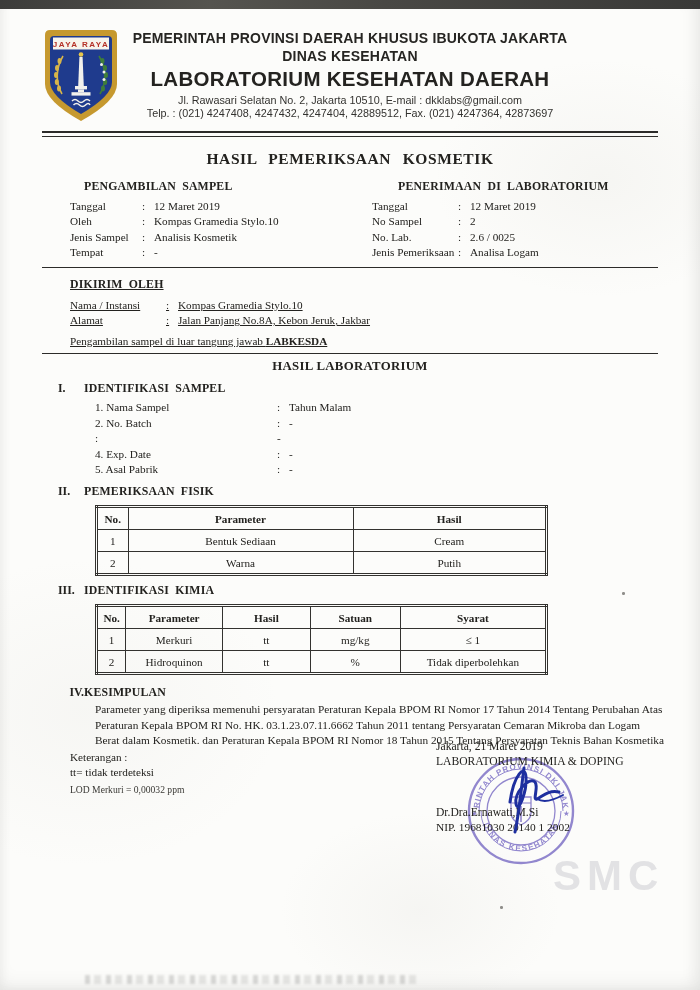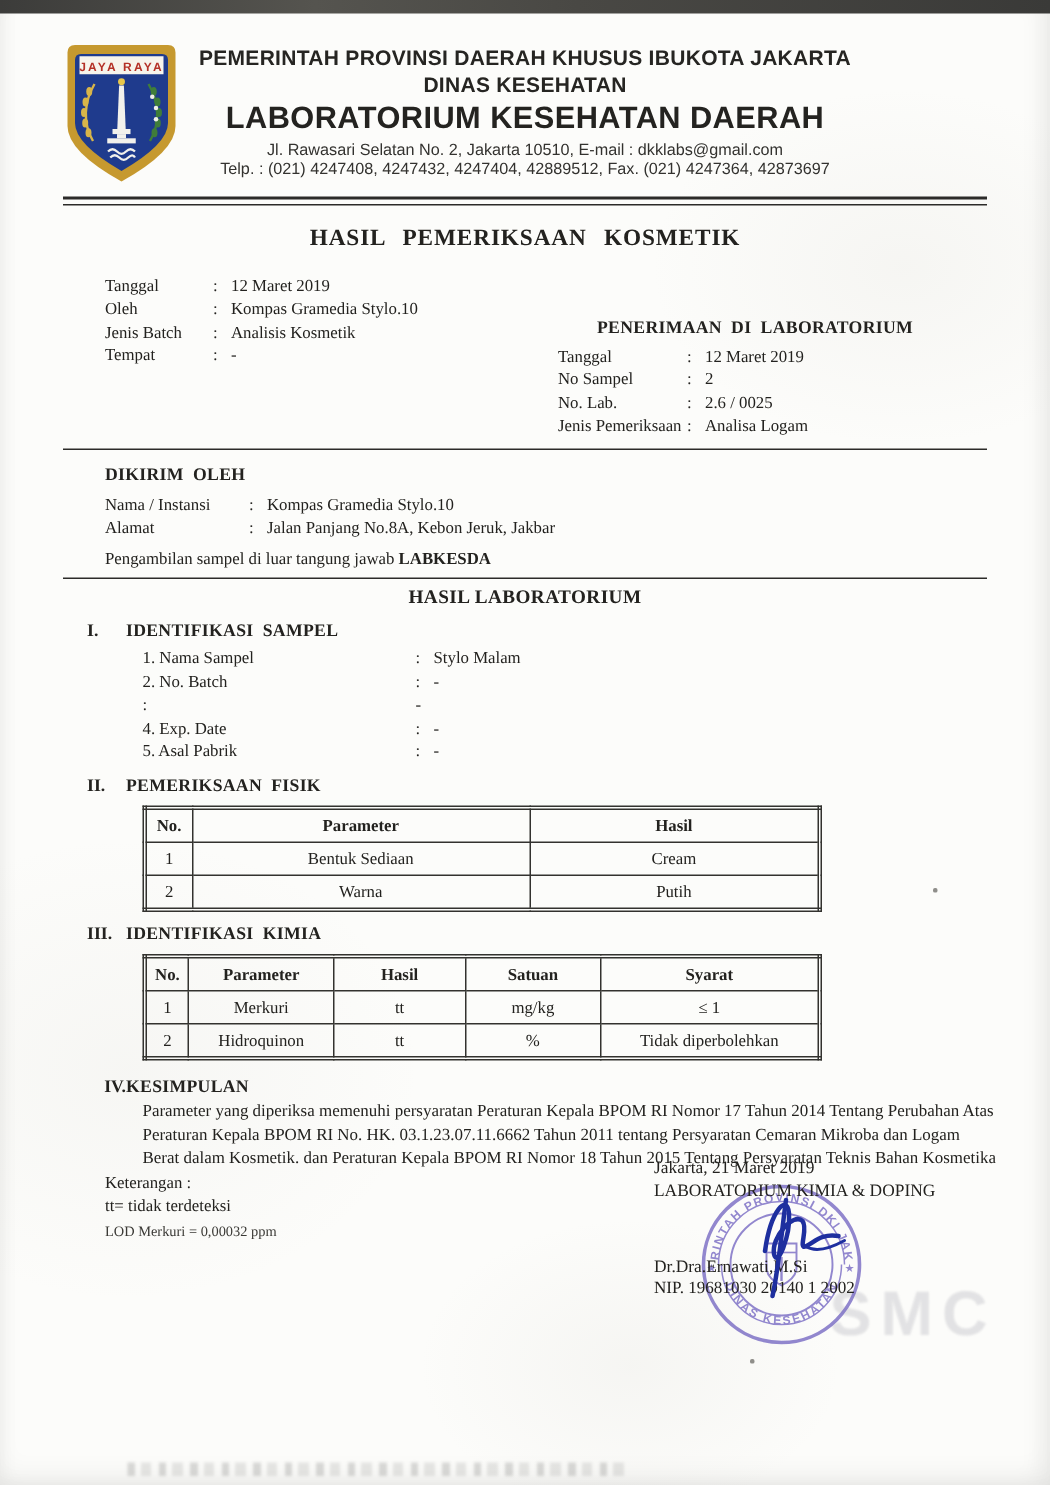--- a/index.html
+++ b/index.html
@@ -25,26 +25,26 @@
   .lh3{font-size:20.5px;font-weight:bold;margin-top:3px;letter-spacing:.3px;color:#242320;}
   .lh4,.lh5{font-size:10.8px;margin-top:3px;color:#33322f;}
   .lh5{margin-top:1px;}
   .double-rule{margin-top:5px;height:3px;border-top:2px solid #2c2b29;border-bottom:1.6px solid #2c2b29;}
   
   .doc-title{margin:13px 0 0 0;text-align:center;font-size:15.5px;font-weight:bold;letter-spacing:.6px;word-spacing:7px;}
   
   .sec-h{font-weight:bold;font-size:11.8px;letter-spacing:.2px;word-spacing:3px;}
   .two-col{position:relative;margin-top:11px;display:grid;grid-template-columns:330px 1fr;}
   .col-left .sec-h{margin-left:42px;}
-  .col-right .sec-h{margin-left:26px;margin-top:32px;}
+  .col-right .sec-h{margin-left:26px;}
   .kv{display:grid;grid-template-columns:var(--lw) 12px 1fr;font-size:11.2px;line-height:15.4px;}
   .col-left .kvs{--lw:72px;margin-left:28px;margin-top:5px;}
   .col-right .kvs{--lw:86px;margin-left:0px;margin-top:5px;}
   .rule{border-top:1.7px solid #2c2b29;margin-top:6px;}
-  .sender{margin-top:9px;}
+  .sender{margin-top:9px;text-decoration:underline;}
   .sender .sec-h{margin-left:28px;}
   .sender .kvs{--lw:96px;margin-left:28px;margin-top:6px;}
   .sender-note{margin:7px 0 0 28px;font-size:11.2px;}
   .center-title{margin-top:5px;text-align:center;font-weight:bold;font-size:12.8px;letter-spacing:.3px;}
   .roman-row{display:flex;margin-left:16px;margin-top:7px;}
   .roman{width:26px;font-weight:bold;font-size:11.8px;}
   .ident-kvs{--lw:182px;margin-left:53px;margin-top:4px;}
   
   table{border-collapse:collapse;margin:6px 0 0 53px;width:453px;table-layout:fixed;
     border:3px double #33322f;font-size:11.2px;}
@@ -117,33 +117,34 @@
       <div class="lh4">Jl. Rawasari Selatan No. 2, Jakarta 10510, E-mail : dkklabs@gmail.com</div>
       <div class="lh5">Telp. : (021) 4247408, 4247432, 4247404, 42889512, Fax. (021) 4247364, 42873697</div>
     </div>
   </header>
   <div class="double-rule"></div>
 
   <h1 class="doc-title">HASIL PEMERIKSAAN KOSMETIK</h1>
 
   <section class="two-col">
     <div class="col-left">
+      <div class="sec-h">PENGAMBILAN SAMPEL</div>
       <div class="kvs">
         <div class="kv">
           <span>Tanggal</span>
             <span>:</span>
             <span>12 Maret 2019</span>
         </div>
         <div class="kv">
           <span>Oleh</span>
             <span>:</span>
             <span>Kompas Gramedia Stylo.10</span>
         </div>
         <div class="kv">
-          <span>Jenis Batch</span>
+          <span>Jenis Sampel</span>
             <span>:</span>
             <span>Analisis Kosmetik</span>
         </div>
         <div class="kv">
           <span>Tempat</span>
             <span>:</span>
             <span>-</span>
         </div>
       </div>
     </div>
@@ -196,21 +197,21 @@
   <div class="center-title">HASIL LABORATORIUM</div>
 
   <div class="roman-row">
     <span class="roman">I.</span>
     <span class="sec-h">IDENTIFIKASI SAMPEL</span>
   </div>
   <div class="kvs ident-kvs">
     <div class="kv">
       <span>1. Nama Sampel</span>
         <span>:</span>
-        <span>Stylo Malam</span>
+        <span>Tahun Malam</span>
     </div>
     <div class="kv">
       <span>2. No. Batch</span>
         <span>:</span>
         <span>-</span>
     </div>
     <div class="kv">
         <span>:</span>
         <span>-</span>
     </div>

